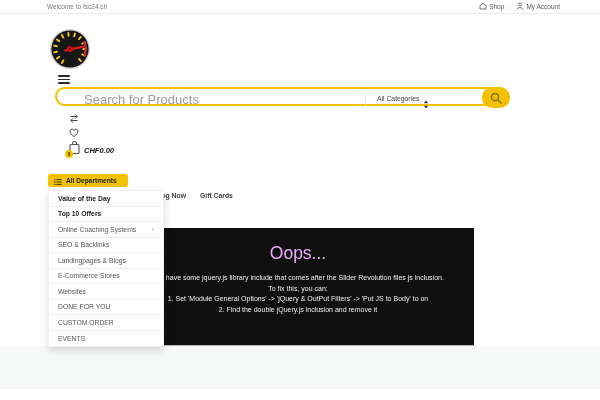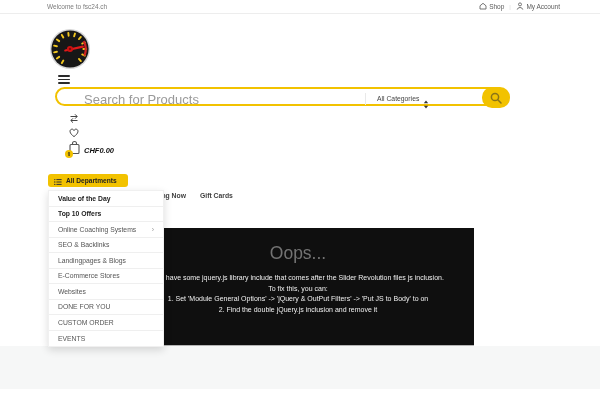--- a/index.html
+++ b/index.html
@@ -54,21 +54,21 @@
   .deptmenu .item{height:15.5px;line-height:15.5px;padding:0 9px;font-size:6.8px;color:#555;
     border-bottom:1px solid #efefef;cursor:pointer;display:flex;justify-content:space-between;align-items:center;box-sizing:border-box;}
   .deptmenu .item:last-child{border-bottom:0;}
   .deptmenu .item.bold{font-weight:bold;color:#222;}
   .deptmenu .chev{color:#999;font-size:7px;}
 
   
   .graystrip{position:absolute;left:0;top:346px;width:600px;height:43px;background:#f6f7f7;z-index:0;}
   .sliderbox{position:absolute;left:122px;top:228px;width:352px;height:117px;background:#0f0f0f;z-index:2;
     box-shadow:0 1px 0 #b5b5b5;display:flex;flex-direction:column;align-items:center;}
-  .oops{margin-top:15px;font-size:17.5px;color:#737373;}
+  .oops{margin-top:15px;font-size:17.5px;color:#f0abfc;}
   .errlines{margin-top:9px;display:flex;flex-direction:column;align-items:center;}
   .errlines div{font-size:7px;line-height:10.6px;color:#f0f0f0;white-space:nowrap;}
 </style>
 </head>
 <body>
 
 <div id="stage">
 
   <div class="topbar">
     <div class="welcome">Welcome to fsc24.ch</div>

